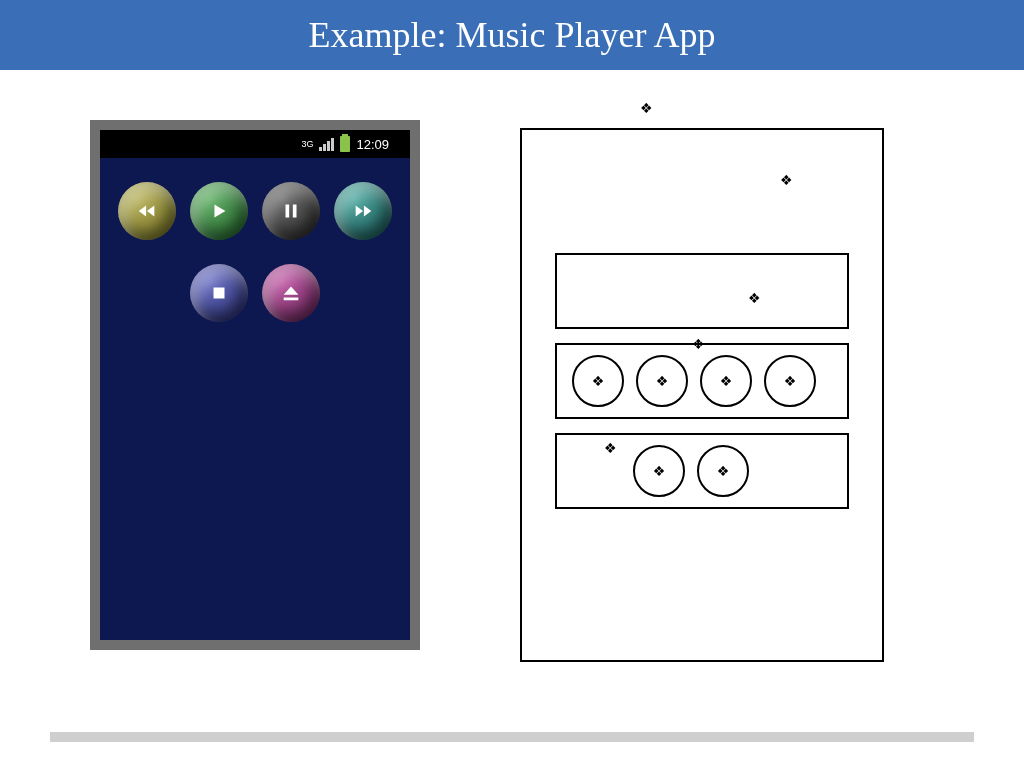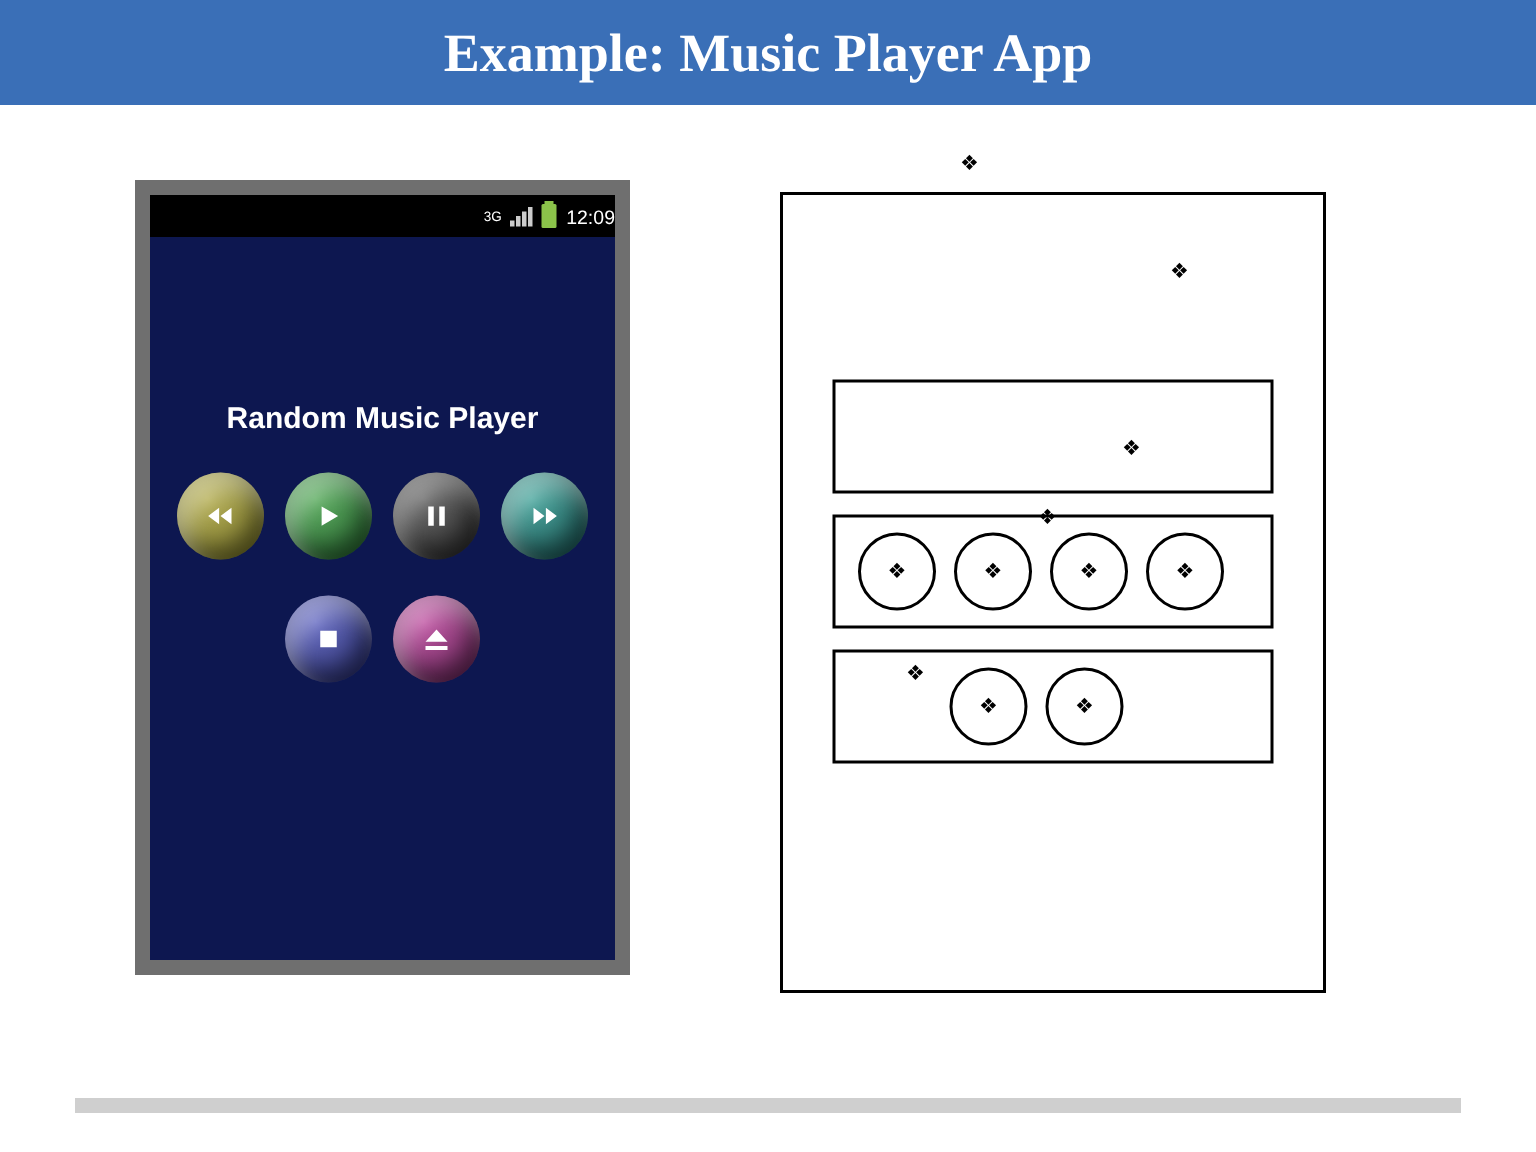--- a/index.html
+++ b/index.html
@@ -1,21 +1,21 @@
 <!DOCTYPE html>
 <html><head>
 <meta charset="utf-8">
 <style>
   html,body{margin:0;padding:0;width:1024px;height:768px;background:#fff;font-family:Georgia,'Times New Roman',serif;overflow:hidden}
-  .title-bar{background:#3a6fb7;color:#fff;text-align:center;font-weight:bold;font-size:36px;padding:14px 0;font-family:Georgia,serif}
+  .title-bar{background:#3a6fb7;color:#fff;text-align:center;font-weight:normal;font-size:36px;padding:14px 0;font-family:Georgia,serif}
   .content{display:flex;padding:50px 60px 0 90px;gap:80px;align-items:flex-start}
   
   .phone{width:330px;height:530px;background:#6f6f6f;padding:10px;box-sizing:border-box}
   .screen{width:100%;height:100%;background:#0d1750;position:relative}
-  .status{height:28px;background:#000;display:flex;justify-content:flex-end;align-items:center;gap:6px;padding:0 0;color:#fff;font-family:Arial,sans-serif;font-size:13px}
+  .status{height:28px;background:#000;display:flex;justify-content:flex-end;align-items:center;gap:6px;padding:0 21px;color:#fff;font-family:Arial,sans-serif;font-size:13px}
   .sig{font-size:9px;line-height:1}
   .bars{display:inline-flex;align-items:flex-end;gap:1px}
   .bars span{width:3px;background:#ccc}
   .b1{height:4px}.b2{height:7px}.b3{height:10px}.b4{height:13px}
   .batt{width:10px;height:16px;background:#8bc34a;border-radius:1px;position:relative}
   .batt::before{content:"";position:absolute;top:-2px;left:2px;width:6px;height:2px;background:#8bc34a}
   .app-title{color:#fff;text-align:center;font-family:Arial,sans-serif;font-weight:bold;font-size:20px;margin-top:110px}
   .row{display:flex;justify-content:center;gap:14px;margin-top:24px}
   .btn{width:58px;height:58px;border-radius:50%;display:flex;align-items:center;justify-content:center;position:relative;box-shadow:inset 8px 12px 14px rgba(255,255,255,.35),inset -6px -8px 14px rgba(0,0,0,.45)}
   .btn svg{width:22px;height:22px;fill:#fff}
@@ -53,21 +53,20 @@
         <span class="sig">3G</span>
         <span class="bars">
             <span class="b1"></span>
             <span class="b2"></span>
             <span class="b3"></span>
             <span class="b4"></span>
           </span>
         <span class="batt"></span>
         <span>12:09</span>
       </div>
-      <div class="app-title">Random Music Player</div>
       <div class="row">
         <div class="btn c-olive">
           <svg viewBox="0 0 24 24">
               <path d="M11 6l-8 6 8 6V6zm9 0l-8 6 8 6V6z"></path>
             </svg>
         </div>
         <div class="btn c-green">
           <svg viewBox="0 0 24 24">
               <path d="M7 5v14l12-7z"></path>
             </svg>

